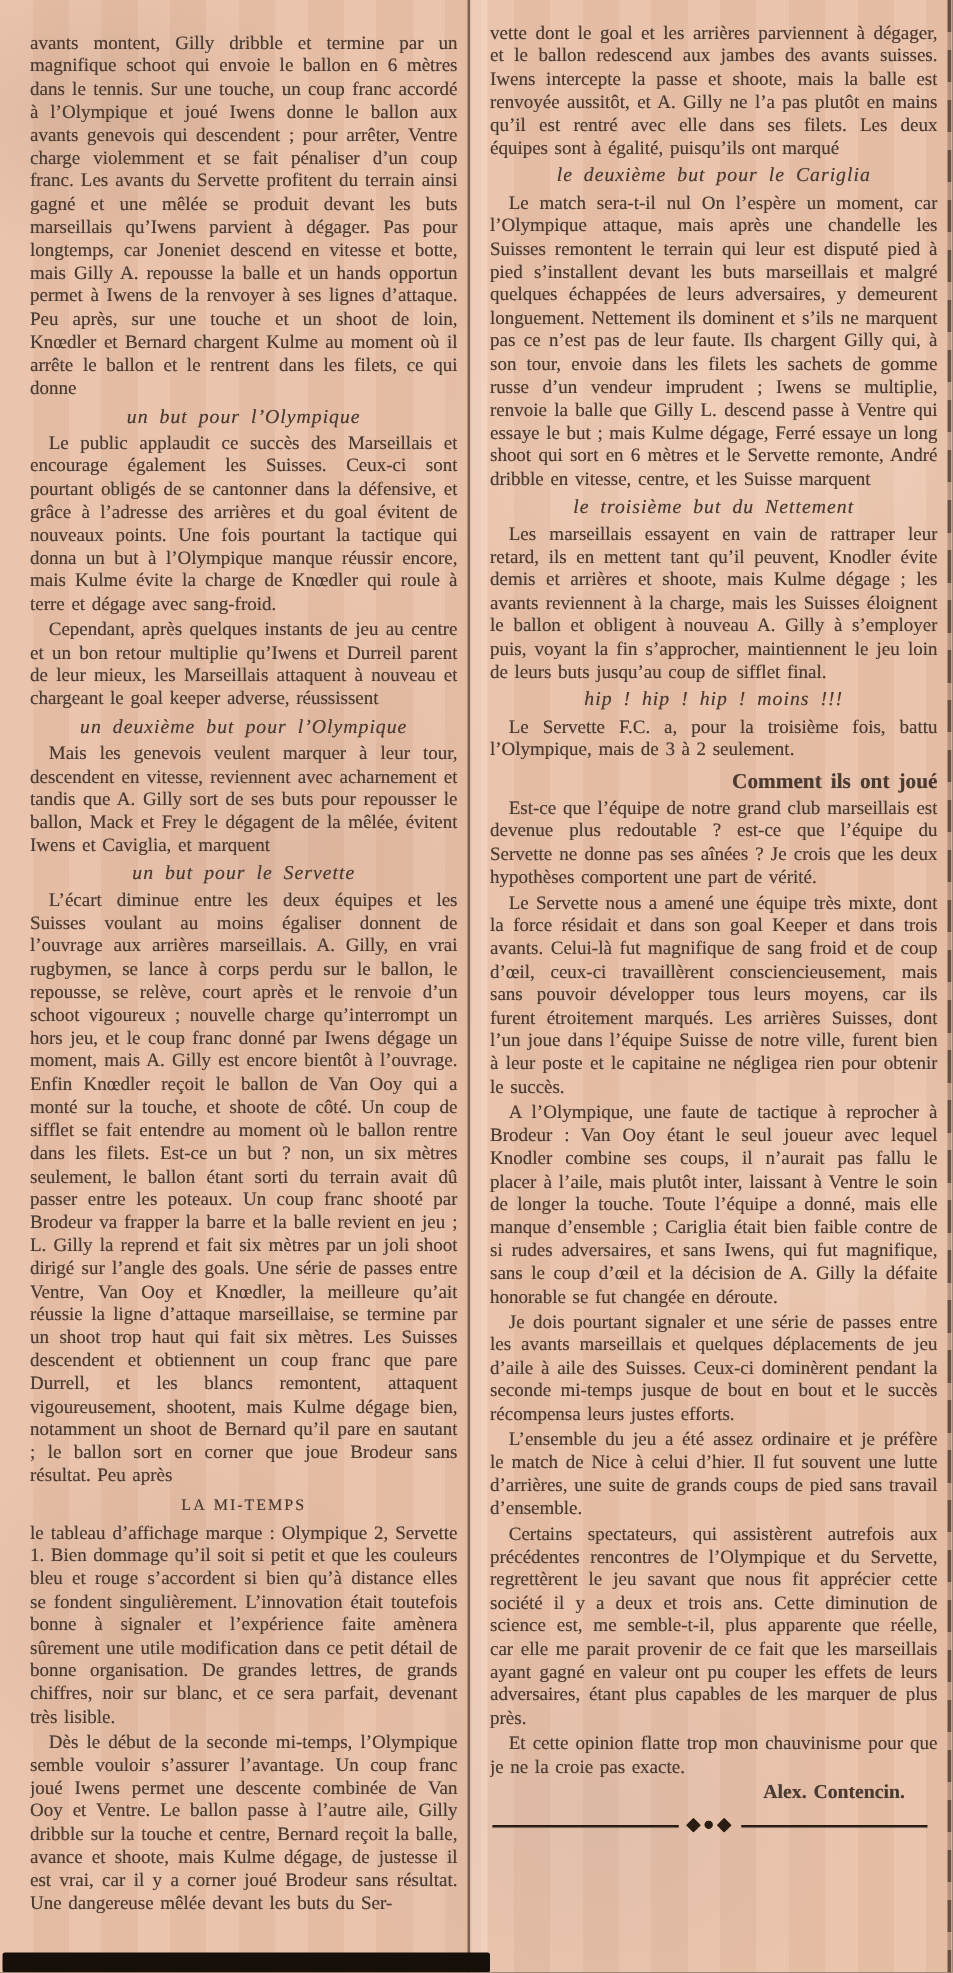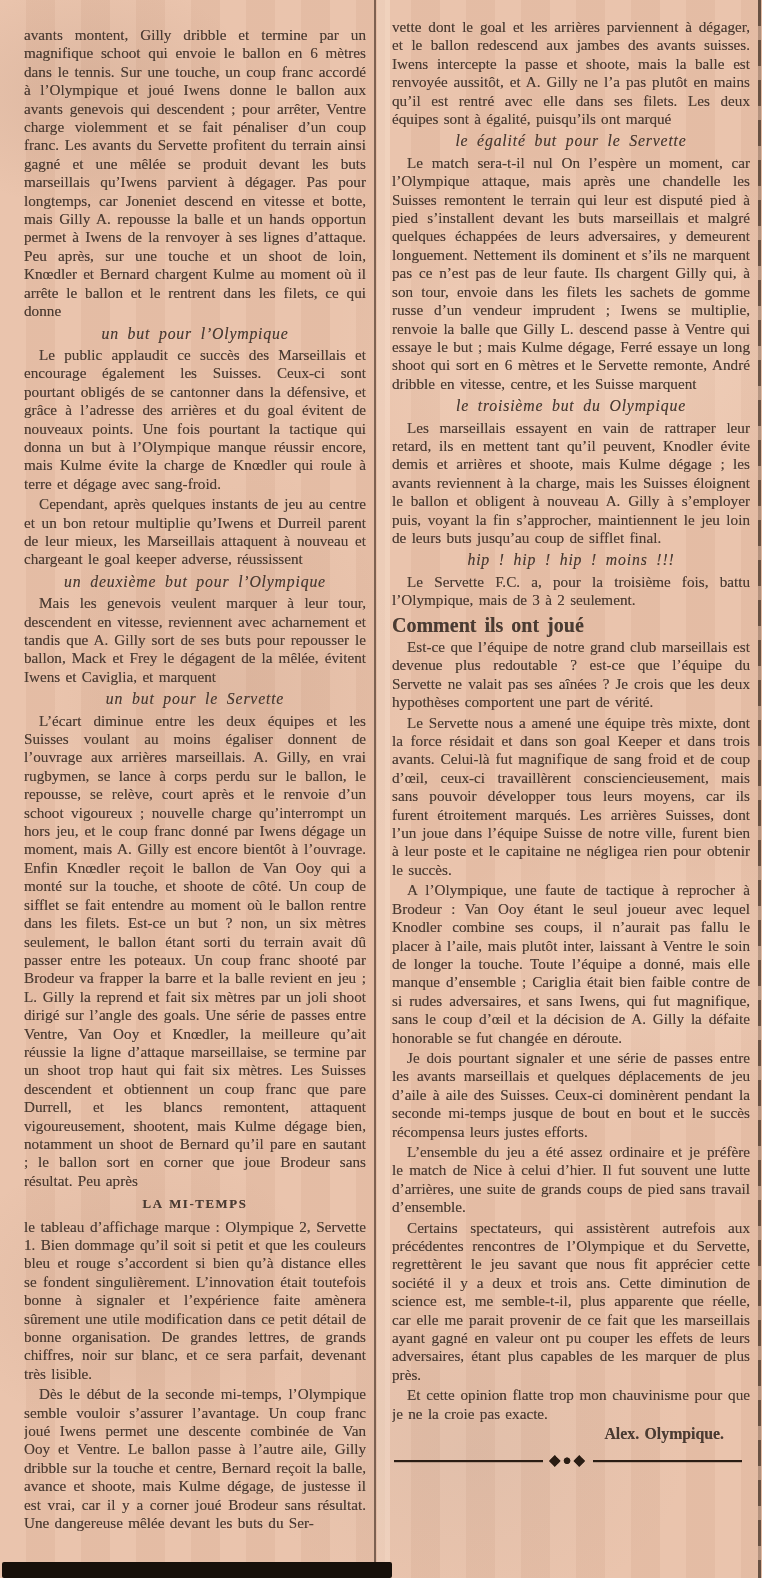--- a/index.html
+++ b/index.html
@@ -27,26 +27,26 @@
   }
   .col-left{left:24px;width:342px;padding-top:26px;}
   .col-right{left:392px;width:358px;padding-top:18px;}
   .paragraph{margin:0 0 2px 0;text-indent:15px;}
   .paragraph.noindent{text-indent:0;}
   .subheading{
     font-style:italic;text-align:center;text-indent:0;
     margin:4px 0 3px 0;letter-spacing:.8px;word-spacing:4px;font-size:15.8px;
   }
   .crosshead-caps{
-    text-align:center;text-indent:0;font-weight:bold;
+    text-align:center;text-indent:0;font-weight:normal;
     font-size:12.8px;letter-spacing:1.6px;margin:5px 0 4px 0;
   }
   .crosshead-bold{
-    text-align:left;text-indent:0;font-weight:bold;
-    font-size:20px;margin:6px 0 4px 0;word-spacing:3px;
+    text-align:right;text-indent:0;font-weight:bold;
+    font-size:17px;margin:6px 0 4px 0;word-spacing:3px;
   }
   .signature{
     text-align:right;font-weight:bold;text-indent:0;
     padding-right:26px;margin:2px 0 6px 0;font-size:15.8px;
   }
   .column-divider{
     position:absolute;left:374px;top:0;width:2px;height:1578px;
     background:rgba(62,42,30,.62);
   }
   .gutter-highlight{
@@ -89,35 +89,35 @@
       <div class="subheading">un but pour le Servette</div>
       <div class="paragraph">L’écart diminue entre les deux équipes et les Suisses voulant au moins égaliser donnent de l’ouvrage aux arrières marseillais. A. Gilly, en vrai rugbymen, se lance à corps perdu sur le ballon, le repousse, se relève, court après et le renvoie d’un schoot vigoureux ; nouvelle charge qu’interrompt un hors jeu, et le coup franc donné par Iwens dégage un moment, mais A. Gilly est encore bientôt à l’ouvrage. Enfin Knœdler reçoit le ballon de Van Ooy qui a monté sur la touche, et shoote de côté. Un coup de sifflet se fait entendre au moment où le ballon rentre dans les filets. Est-ce un but ? non, un six mètres seulement, le ballon étant sorti du terrain avait dû passer entre les poteaux. Un coup franc shooté par Brodeur va frapper la barre et la balle revient en jeu ; L. Gilly la reprend et fait six mètres par un joli shoot dirigé sur l’angle des goals. Une série de passes entre Ventre, Van Ooy et Knœdler, la meilleure qu’ait réussie la ligne d’attaque marseillaise, se termine par un shoot trop haut qui fait six mètres. Les Suisses descendent et obtiennent un coup franc que pare Durrell, et les blancs remontent, attaquent vigoureusement, shootent, mais Kulme dégage bien, notamment un shoot de Bernard qu’il pare en sautant ; le ballon sort en corner que joue Brodeur sans résultat. Peu après</div>
       <div class="crosshead-caps">LA MI-TEMPS</div>
       <div class="paragraph noindent">le tableau d’affichage marque : Olympique 2, Servette 1. Bien dommage qu’il soit si petit et que les couleurs bleu et rouge s’accordent si bien qu’à distance elles se fondent singulièrement. L’innovation était toutefois bonne à signaler et l’expérience faite amènera sûrement une utile modification dans ce petit détail de bonne organisation. De grandes lettres, de grands chiffres, noir sur blanc, et ce sera parfait, devenant très lisible.</div>
       <div class="paragraph">Dès le début de la seconde mi-temps, l’Olympique semble vouloir s’assurer l’avantage. Un coup franc joué Iwens permet une descente combinée de Van Ooy et Ventre. Le ballon passe à l’autre aile, Gilly dribble sur la touche et centre, Bernard reçoit la balle, avance et shoote, mais Kulme dégage, de justesse il est vrai, car il y a corner joué Brodeur sans résultat. Une dangereuse mêlée devant les buts du Ser-</div>
     </div>
 
   <div class="col col-right">
 
   <div class="paragraph noindent">vette dont le goal et les arrières parviennent à dégager, et le ballon redescend aux jambes des avants suisses. Iwens intercepte la passe et shoote, mais la balle est renvoyée aussitôt, et A. Gilly ne l’a pas plutôt en mains qu’il est rentré avec elle dans ses filets. Les deux équipes sont à égalité, puisqu’ils ont marqué</div>
-      <div class="subheading">le égalité but pour le Servette</div>
+      <div class="subheading">le deuxième but pour le Cariglia</div>
       <div class="paragraph">Le match sera-t-il nul On l’espère un moment, car l’Olympique attaque, mais après une chandelle les Suisses remontent le terrain qui leur est disputé pied à pied s’installent devant les buts marseillais et malgré quelques échappées de leurs adversaires, y demeurent longuement. Nettement ils dominent et s’ils ne marquent pas ce n’est pas de leur faute. Ils chargent Gilly qui, à son tour, envoie dans les filets les sachets de gomme russe d’un vendeur imprudent ; Iwens se multiplie, renvoie la balle que Gilly L. descend passe à Ventre qui essaye le but ; mais Kulme dégage, Ferré essaye un long shoot qui sort en 6 mètres et le Servette remonte, André dribble en vitesse, centre, et les Suisse marquent</div>
-      <div class="subheading">le troisième but du Olympique</div>
+      <div class="subheading">le troisième but du Nettement</div>
       <div class="paragraph">Les marseillais essayent en vain de rattraper leur retard, ils en mettent tant qu’il peuvent, Knodler évite demis et arrières et shoote, mais Kulme dégage ; les avants reviennent à la charge, mais les Suisses éloignent le ballon et obligent à nouveau A. Gilly à s’employer puis, voyant la fin s’approcher, maintiennent le jeu loin de leurs buts jusqu’au coup de sifflet final.</div>
       <div class="subheading">hip ! hip ! hip ! moins !!!</div>
       <div class="paragraph">Le Servette F.C. a, pour la troisième fois, battu l’Olympique, mais de 3 à 2 seulement.</div>
       <div class="crosshead-bold">Comment ils ont joué</div>
-      <div class="paragraph">Est-ce que l’équipe de notre grand club marseillais est devenue plus redoutable ? est-ce que l’équipe du Servette ne valait pas ses aînées ? Je crois que les deux hypothèses comportent une part de vérité.</div>
+      <div class="paragraph">Est-ce que l’équipe de notre grand club marseillais est devenue plus redoutable ? est-ce que l’équipe du Servette ne donne pas ses aînées ? Je crois que les deux hypothèses comportent une part de vérité.</div>
       <div class="paragraph">Le Servette nous a amené une équipe très mixte, dont la force résidait et dans son goal Keeper et dans trois avants. Celui-là fut magnifique de sang froid et de coup d’œil, ceux-ci travaillèrent consciencieusement, mais sans pouvoir développer tous leurs moyens, car ils furent étroitement marqués. Les arrières Suisses, dont l’un joue dans l’équipe Suisse de notre ville, furent bien à leur poste et le capitaine ne négligea rien pour obtenir le succès.</div>
       <div class="paragraph">A l’Olympique, une faute de tactique à reprocher à Brodeur : Van Ooy étant le seul joueur avec lequel Knodler combine ses coups, il n’aurait pas fallu le placer à l’aile, mais plutôt inter, laissant à Ventre le soin de longer la touche. Toute l’équipe a donné, mais elle manque d’ensemble ; Cariglia était bien faible contre de si rudes adversaires, et sans Iwens, qui fut magnifique, sans le coup d’œil et la décision de A. Gilly la défaite honorable se fut changée en déroute.</div>
       <div class="paragraph">Je dois pourtant signaler et une série de passes entre les avants marseillais et quelques déplacements de jeu d’aile à aile des Suisses. Ceux-ci dominèrent pendant la seconde mi-temps jusque de bout en bout et le succès récompensa leurs justes efforts.</div>
       <div class="paragraph">L’ensemble du jeu a été assez ordinaire et je préfère le match de Nice à celui d’hier. Il fut souvent une lutte d’arrières, une suite de grands coups de pied sans travail d’ensemble.</div>
       <div class="paragraph">Certains spectateurs, qui assistèrent autrefois aux précédentes rencontres de l’Olympique et du Servette, regrettèrent le jeu savant que nous fit apprécier cette société il y a deux et trois ans. Cette diminution de science est, me semble-t-il, plus apparente que réelle, car elle me parait provenir de ce fait que les marseillais ayant gagné en valeur ont pu couper les effets de leurs adversaires, étant plus capables de les marquer de plus près.</div>
       <div class="paragraph">Et cette opinion flatte trop mon chauvinisme pour que je ne la croie pas exacte.</div>
-      <div class="signature">Alex. Olympique.</div>
+      <div class="signature">Alex. Contencin.</div>
   <div class="end-ornament">
     <span class="rule"></span>
     <span class="glyphs">◆●◆</span>
     <span class="rule"></span>
   </div>
 </div>
 
   <div class="column-divider"></div>
   <div class="gutter-highlight"></div>
   <div class="scan-edge-right"></div>

